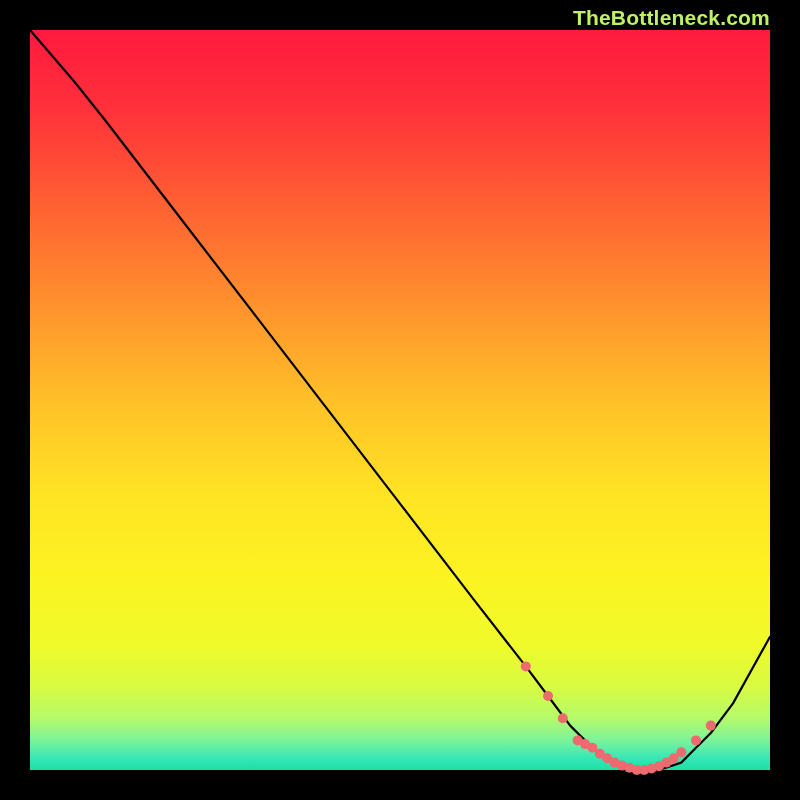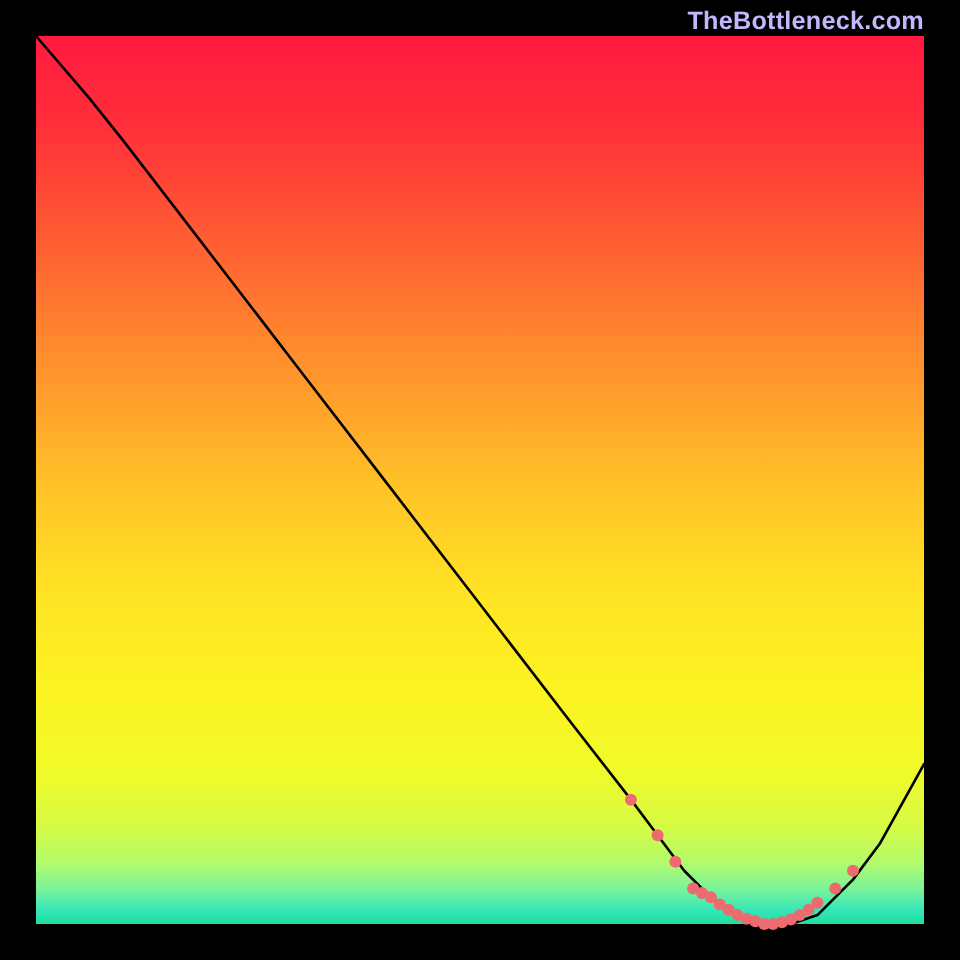--- a/index.html
+++ b/index.html
@@ -32,21 +32,21 @@
     top: 0;
     width: 740px;
     height: 740px;
   }
   .watermark {
     position: absolute;
     top: 6px;
     right: 30px;
     font-size: 21px;
     font-weight: 600;
-    color: #c4b5fd;
+    color: #bef264;
     letter-spacing: 0.2px;
     text-align: center;
   }
   svg.curve {
     position: absolute;
     left: 0;
     top: 0;
     width: 740px;
     height: 740px;
     overflow: visible;

